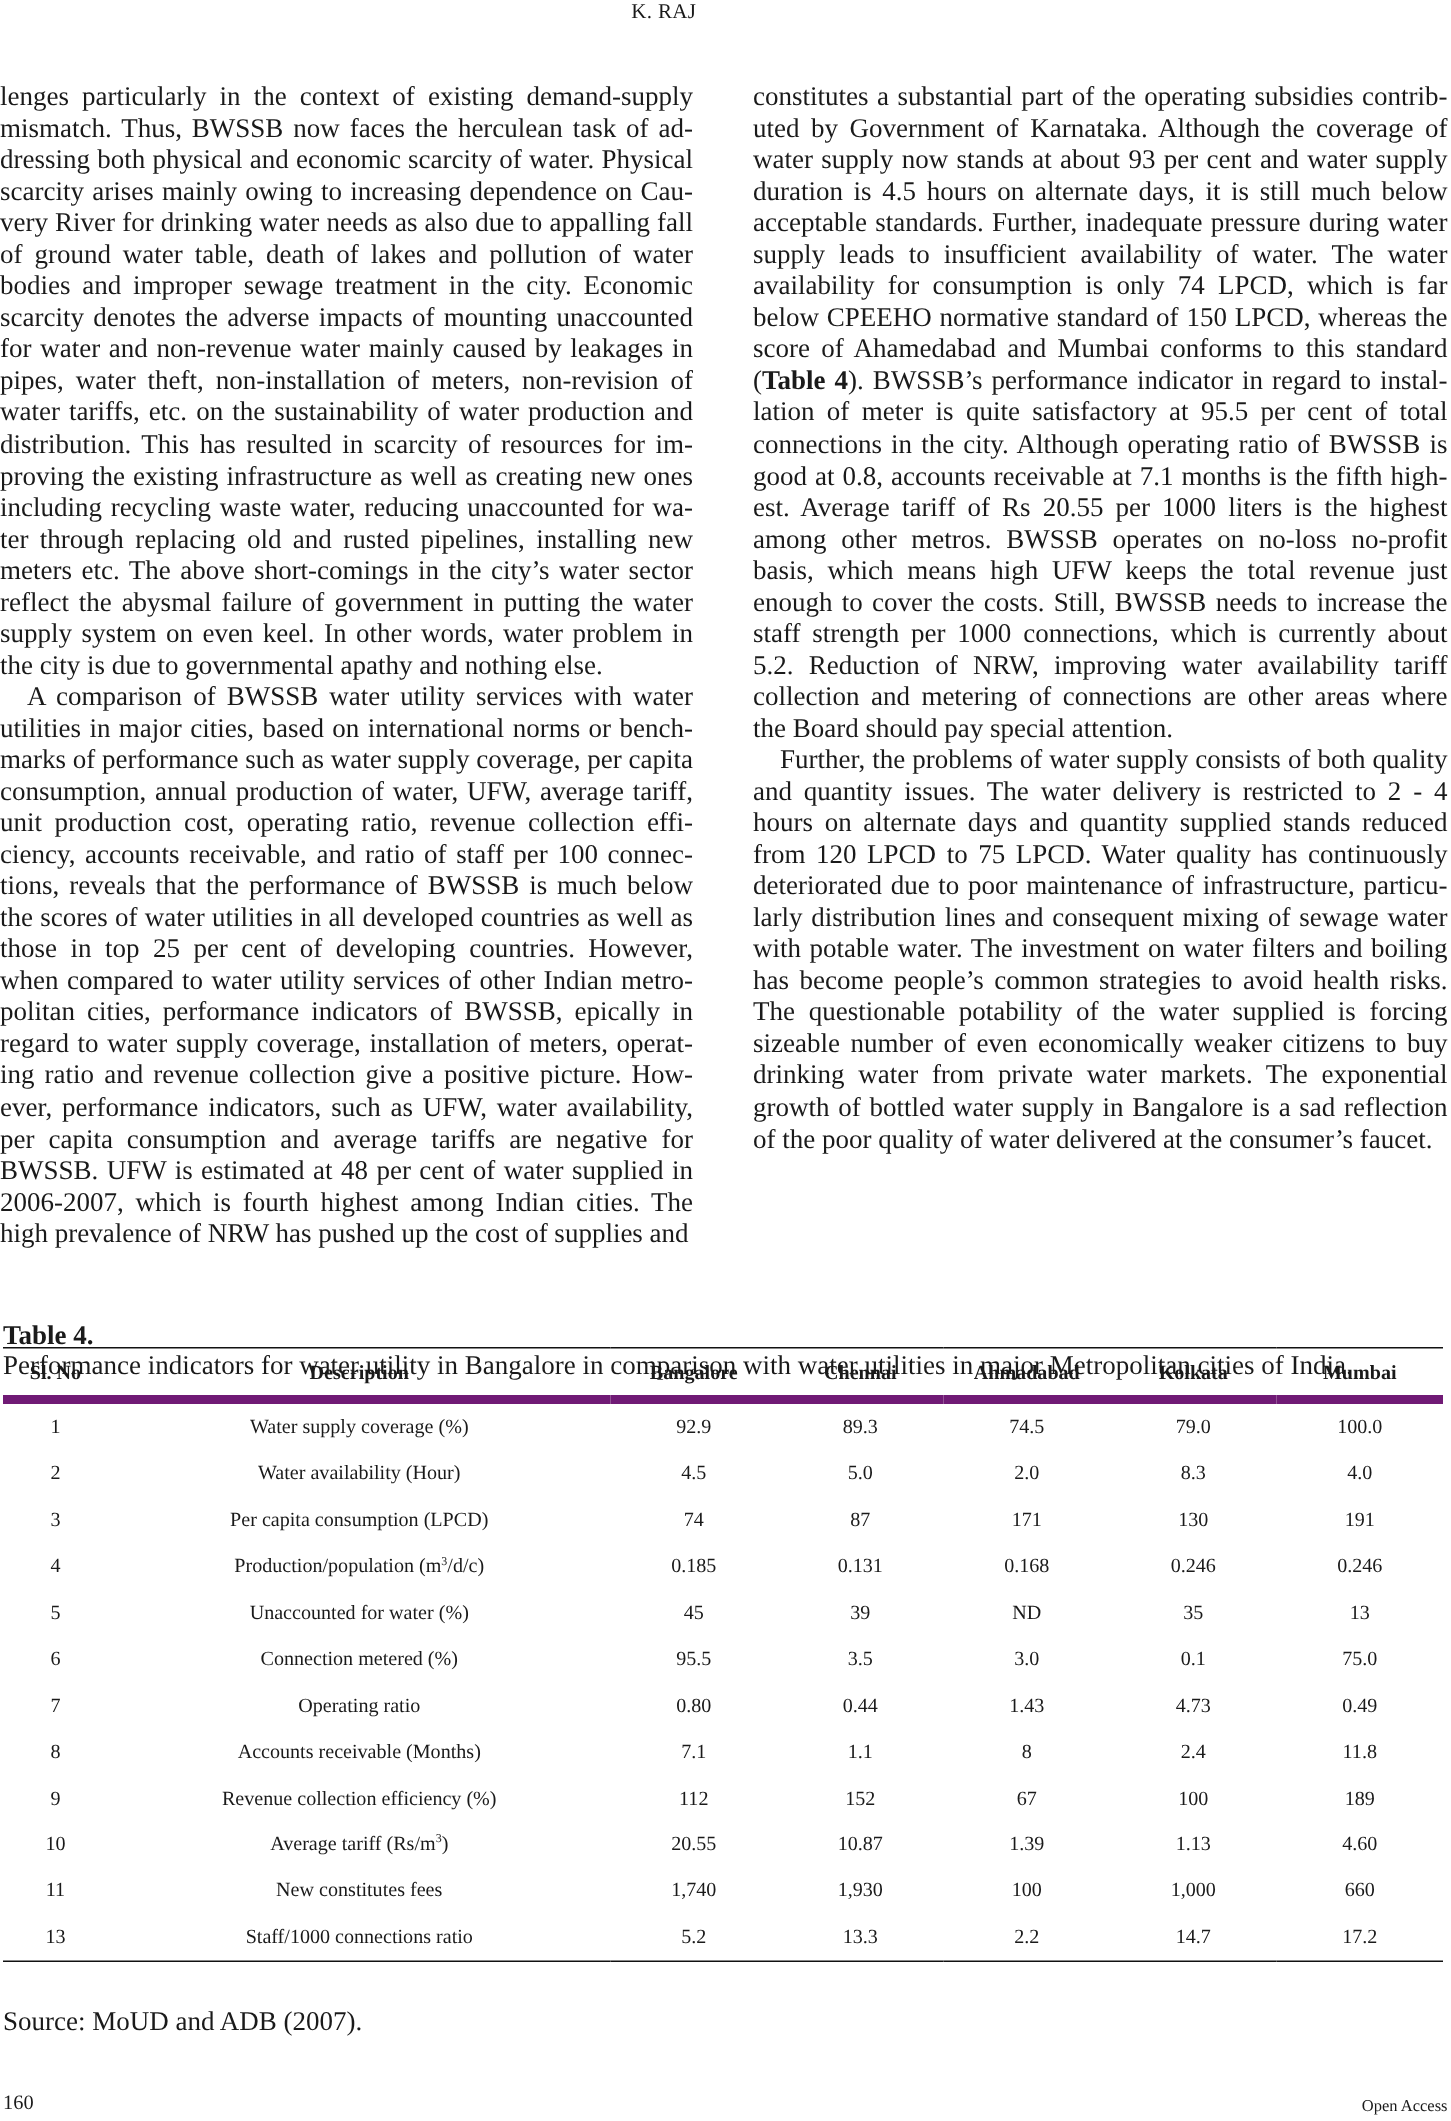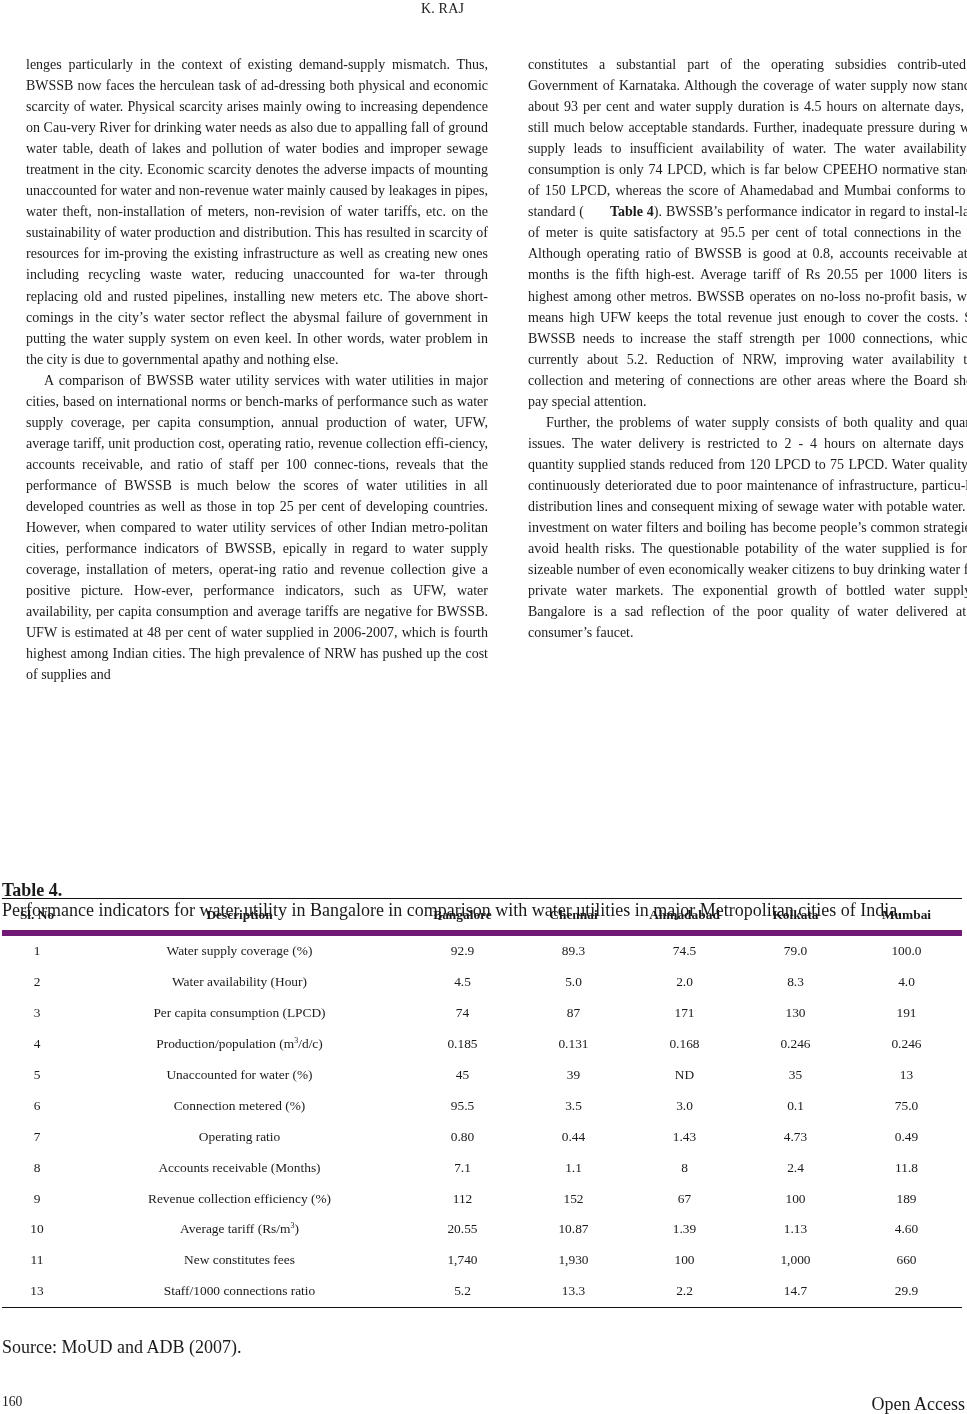--- a/index.html
+++ b/index.html
@@ -6,21 +6,21 @@
   body {
     width: 967px; height: 1414px; position: relative; overflow: hidden;
     font-family: "Liberation Serif", serif; color: #1a1a1a;
   }
   .running-head {
     position: absolute; top: 0; left: 0; width: 885px; text-align: center;
     font-size: 14px; line-height: 18px; letter-spacing: 0.2px;
   }
   .col {
     position: absolute; top: 54px; width: 462px;
-    font-size: 14px; line-height: 21.05px; text-align: justify; padding-left: 26px;
+    font-size: 18px; line-height: 21.05px; text-align: justify;
   }
   .col-left { left: 0px; }
   .col-right { left: 502px; width: 463px; }
   .col p { margin: 0; text-indent: 0; }
   .col p.indent { text-indent: 18px; }
   .col p.spaced { margin-top: 0px; }
   .caption {
     position: absolute; left: 2px; top: 880px; width: 960px;
     font-size: 18px; line-height: 20px;
   }
@@ -37,23 +37,23 @@
   .c-desc { width: 335px; }
   .c-city { width: 111px; }
   sup { font-size: 8px; vertical-align: 5px; line-height: 0; }
   .source {
     position: absolute; left: 2px; top: 1339px; font-size: 18px; line-height: 16px;
   }
   .page-number {
     position: absolute; left: 2px; top: 1394px; font-size: 13.6px; line-height: 16px;
   }
   .journal-tag {
-    position: absolute; right: 2px; top: 1396px; font-size: 18px; line-height: 16px;
-  }
-  b.ref { font-weight: bold; margin-left: 26px; }
+    position: absolute; right: 2px; top: 1396px; font-size: 11px; line-height: 16px;
+  }
+  b.ref { font-weight: bold; }
 </style>
 </head>
 <body>
 
 <div class="running-head">K. RAJ</div>
 
 <div class="col col-left">
   <p>lenges particularly in the context of existing demand-supply mismatch. Thus, BWSSB now faces the herculean task of ad-dressing both physical and economic scarcity of water. Physical scarcity arises mainly owing to increasing dependence on Cau-very River for drinking water needs as also due to appalling fall of ground water table, death of lakes and pollution of water bodies and improper sewage treatment in the city. Economic scarcity denotes the adverse impacts of mounting unaccounted for water and non-revenue water mainly caused by leakages in pipes, water theft, non-installation of meters, non-revision of water tariffs, etc. on the sustainability of water production and distribution. This has resulted in scarcity of resources for im-proving the existing infrastructure as well as creating new ones including recycling waste water, reducing unaccounted for wa-ter through replacing old and rusted pipelines, installing new meters etc. The above short-comings in the city’s water sector reflect the abysmal failure of government in putting the water supply system on even keel. In other words, water problem in the city is due to governmental apathy and nothing else.</p>
   <p class="indent">A comparison of BWSSB water utility services with water utilities in major cities, based on international norms or bench-marks of performance such as water supply coverage, per capita consumption, annual production of water, UFW, average tariff, unit production cost, operating ratio, revenue collection effi-ciency, accounts receivable, and ratio of staff per 100 connec-tions, reveals that the performance of BWSSB is much below the scores of water utilities in all developed countries as well as those in top 25 per cent of developing countries. However, when compared to water utility services of other Indian metro-politan cities, performance indicators of BWSSB, epically in regard to water supply coverage, installation of meters, operat-ing ratio and revenue collection give a positive picture. How-ever, performance indicators, such as UFW, water availability, per capita consumption and average tariffs are negative for BWSSB. UFW is estimated at 48 per cent of water supplied in 2006-2007, which is fourth highest among Indian cities. The high prevalence of NRW has pushed up the cost of supplies and</p>
 </div>
@@ -180,21 +180,21 @@
         <td>1,000</td>
         <td>660</td>
       </tr>
       <tr>
         <td>13</td>
         <td><span>Staff/1000 connections ratio</span></td>
         <td>5.2</td>
         <td>13.3</td>
         <td>2.2</td>
         <td>14.7</td>
-        <td>29.9</td>
+        <td>17.2</td>
       </tr>
     </tbody>
 </table>
 
 <div class="source">Source: MoUD and ADB (2007).</div>
 
 <div class="page-number">160</div>
 <div class="journal-tag">Open Access</div>
 
 </body></html>

